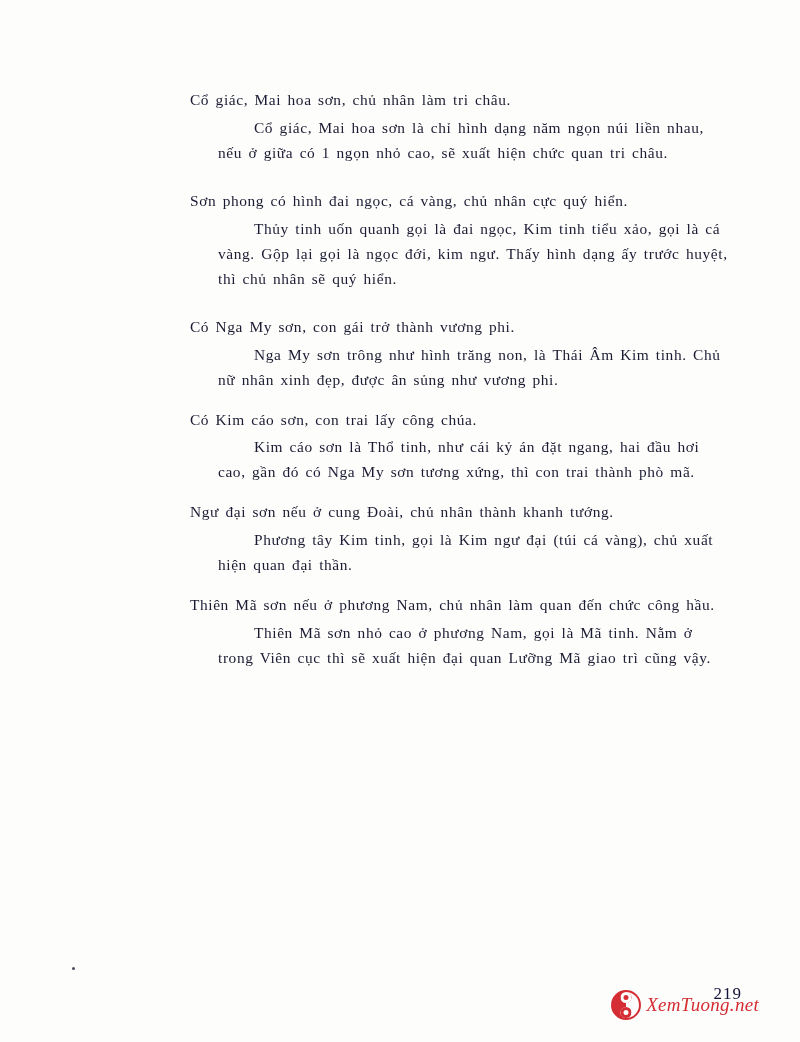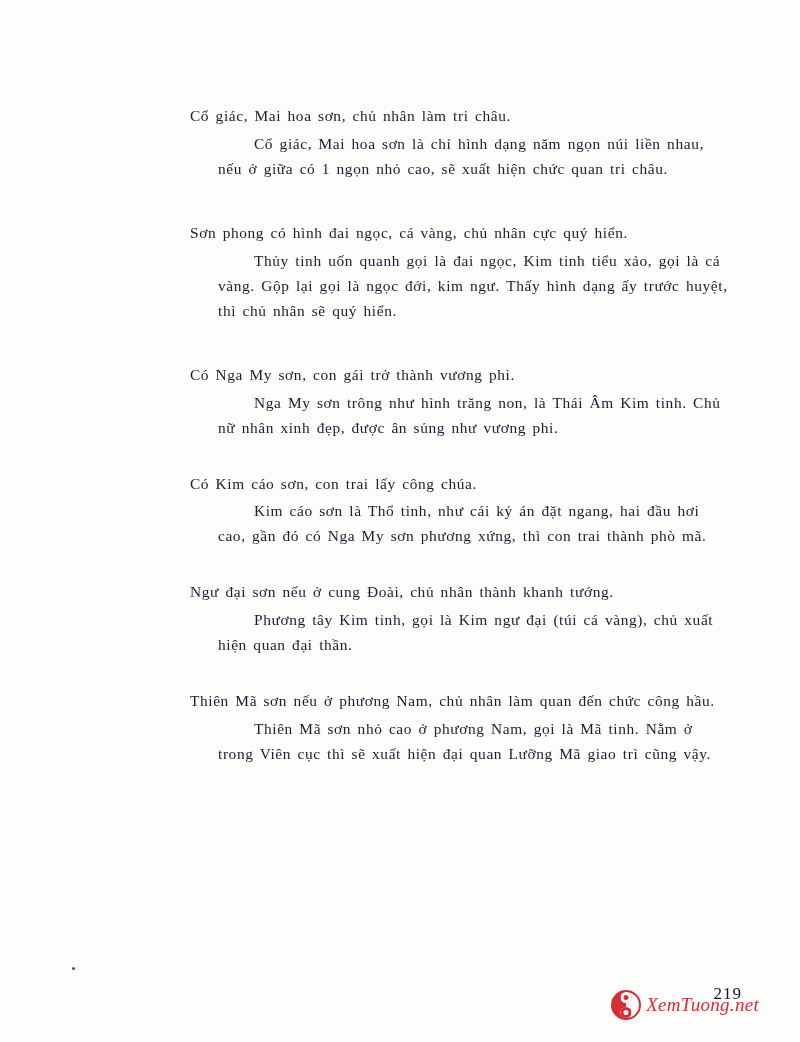--- a/index.html
+++ b/index.html
@@ -31,21 +31,21 @@
   }
   .blk {
     margin-bottom: 7px;
   }
   .lead {
     font-size: 15.4px;
     line-height: 1.62;
     letter-spacing: 0.6px;
     color: #1b1b33;
     text-align: left;
-    margin: 16px 0 3px 0;
+    margin: 0 0 3px 0;
     word-spacing: 2px;
   }
   .sub {
     font-size: 15.4px;
     line-height: 1.62;
     letter-spacing: 0.6px;
     color: #1b1b33;
     margin: 0 17px 3px 0;
     padding-left: 28px;
     text-indent: 36px;
@@ -147,21 +147,21 @@
 
     <div class="blk">
       <p class="lead">Có Nga My sơn, con gái trở thành vương phi.</p>
       <p class="sub">Nga My sơn trông như hình trăng non, là Thái Âm Kim tinh. Chủ nữ nhân xinh đẹp, được ân sủng như vương phi.</p>
     </div>
 
     <div class="spacer-sm"></div>
 
     <div class="blk">
       <p class="lead">Có Kim cáo sơn, con trai lấy công chúa.</p>
-      <p class="sub">Kim cáo sơn là Thổ tinh, như cái kỷ án đặt ngang, hai đầu hơi cao, gần đó có Nga My sơn phương xứng, thì con trai thành phò mã.</p>
+      <p class="sub">Kim cáo sơn là Thổ tinh, như cái kỷ án đặt ngang, hai đầu hơi cao, gần đó có Nga My sơn tương xứng, thì con trai thành phò mã.</p>
     </div>
 
     <div class="spacer-sm"></div>
 
     <div class="blk">
       <p class="lead">Ngư đại sơn nếu ở cung Đoài, chủ nhân thành khanh tướng.</p>
       <p class="sub">Phương tây Kim tinh, gọi là Kim ngư đại (túi cá vàng), chủ xuất hiện quan đại thần.</p>
     </div>
 
     <div class="spacer-sm"></div>

